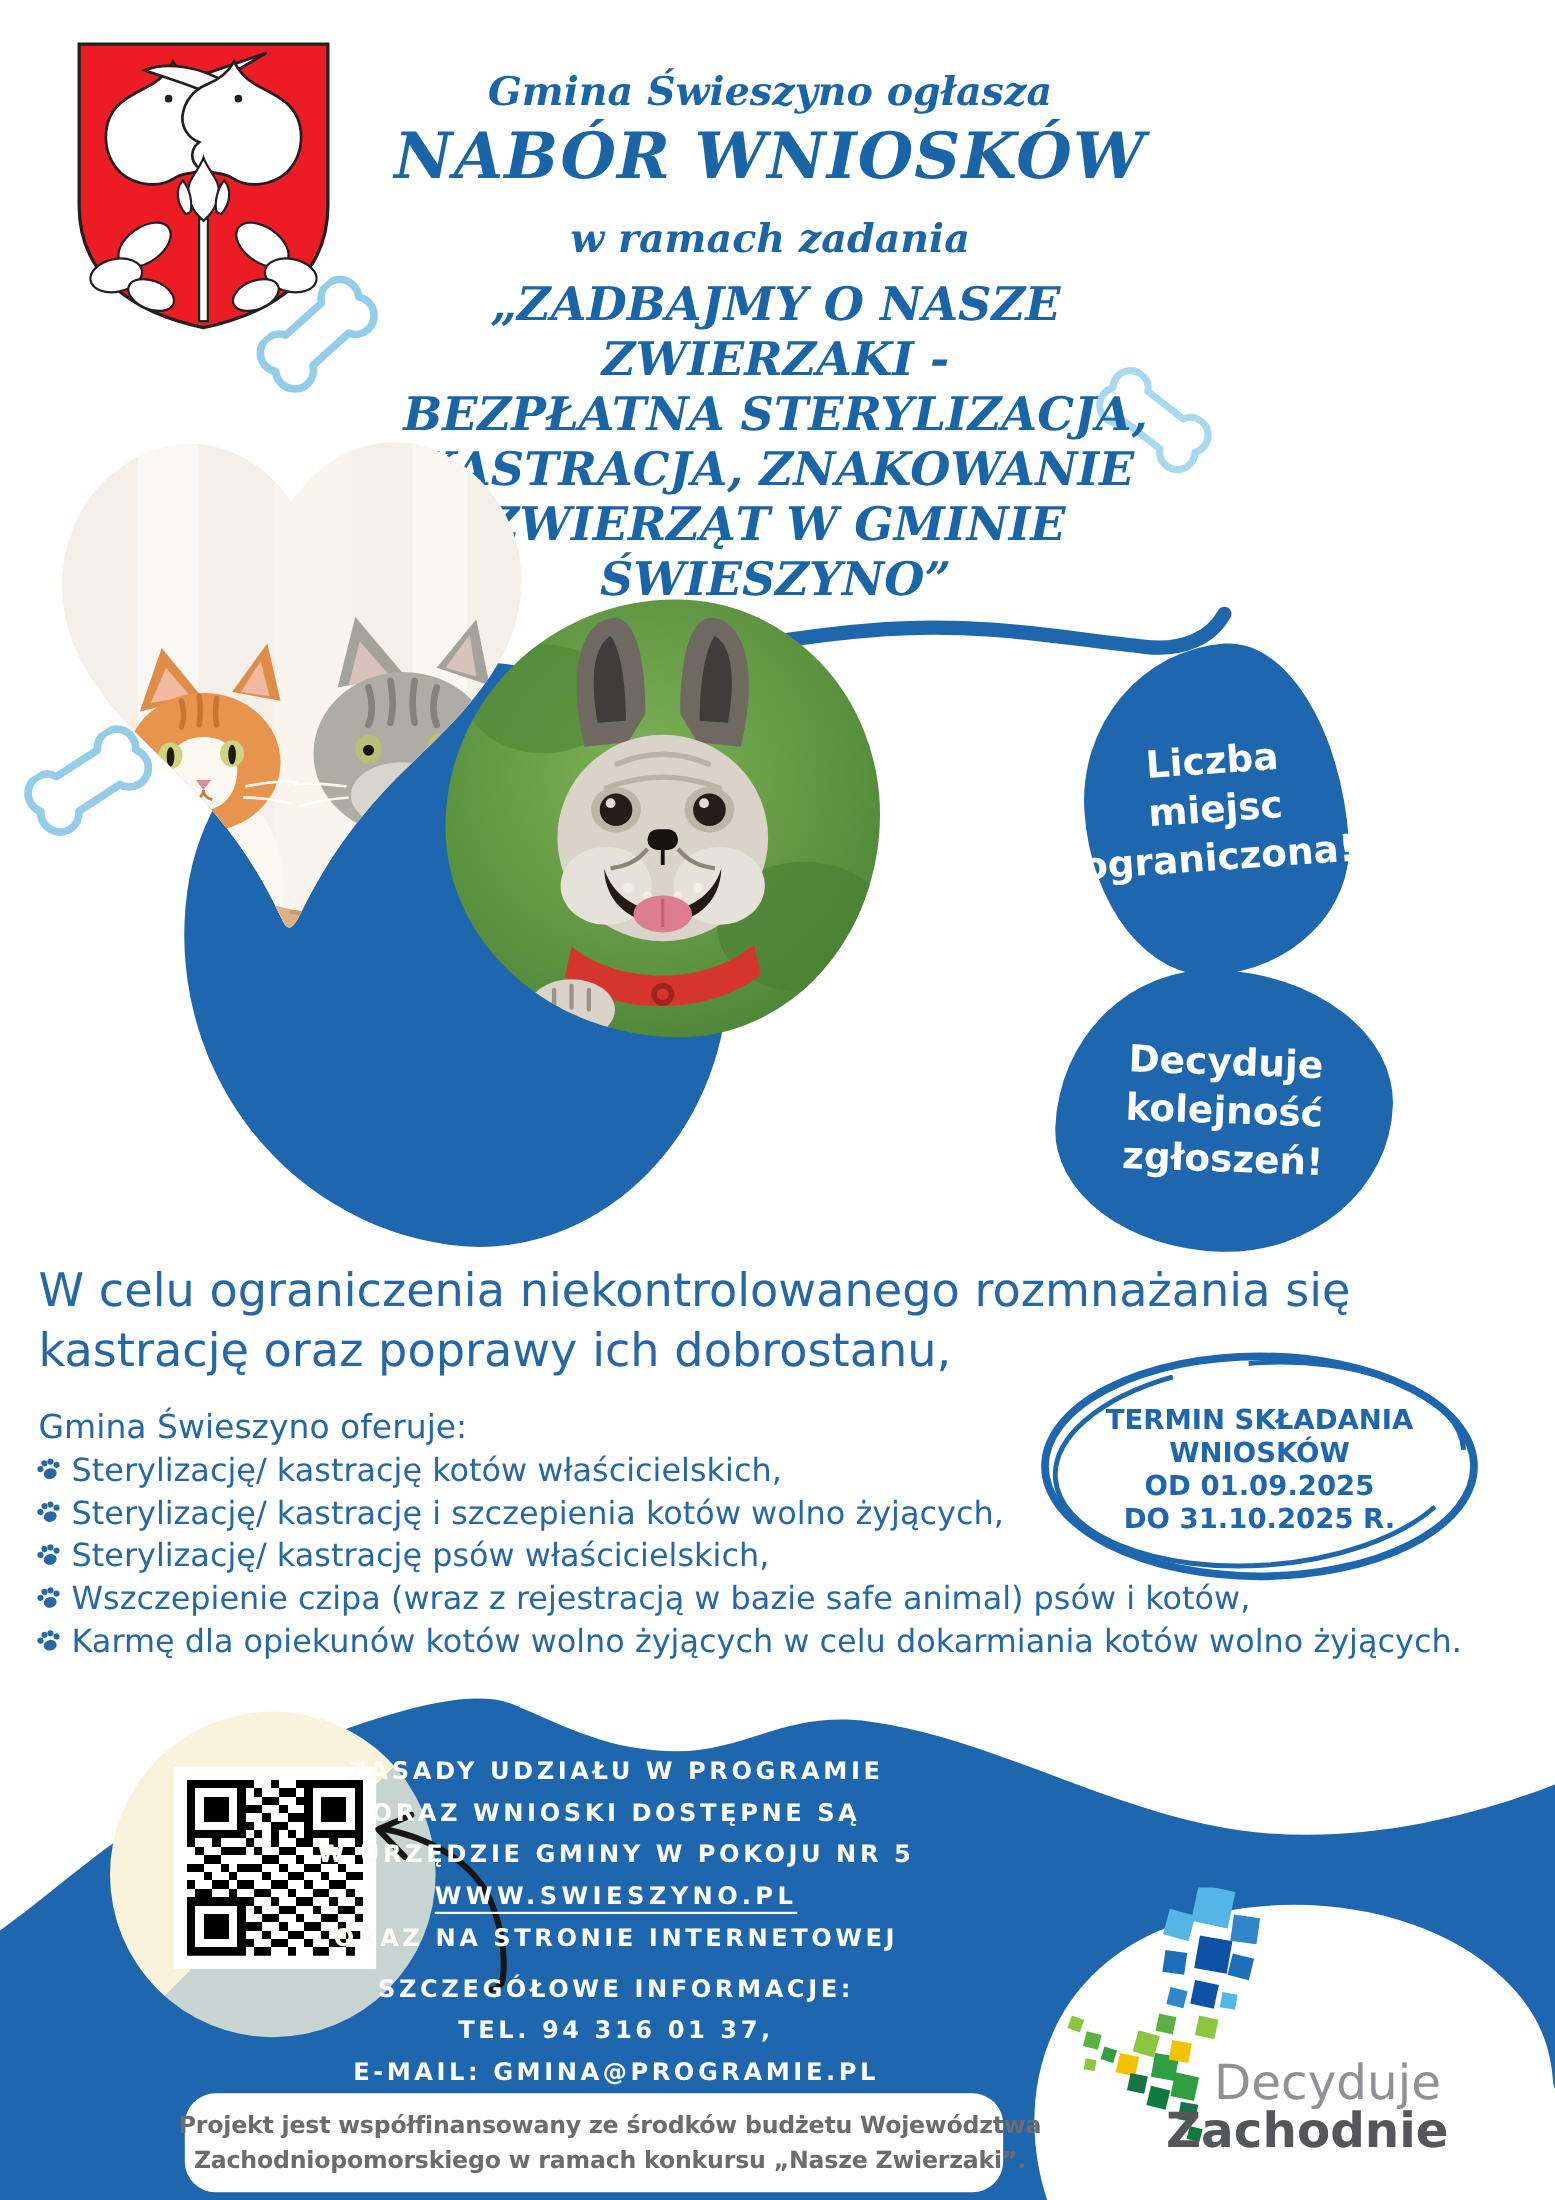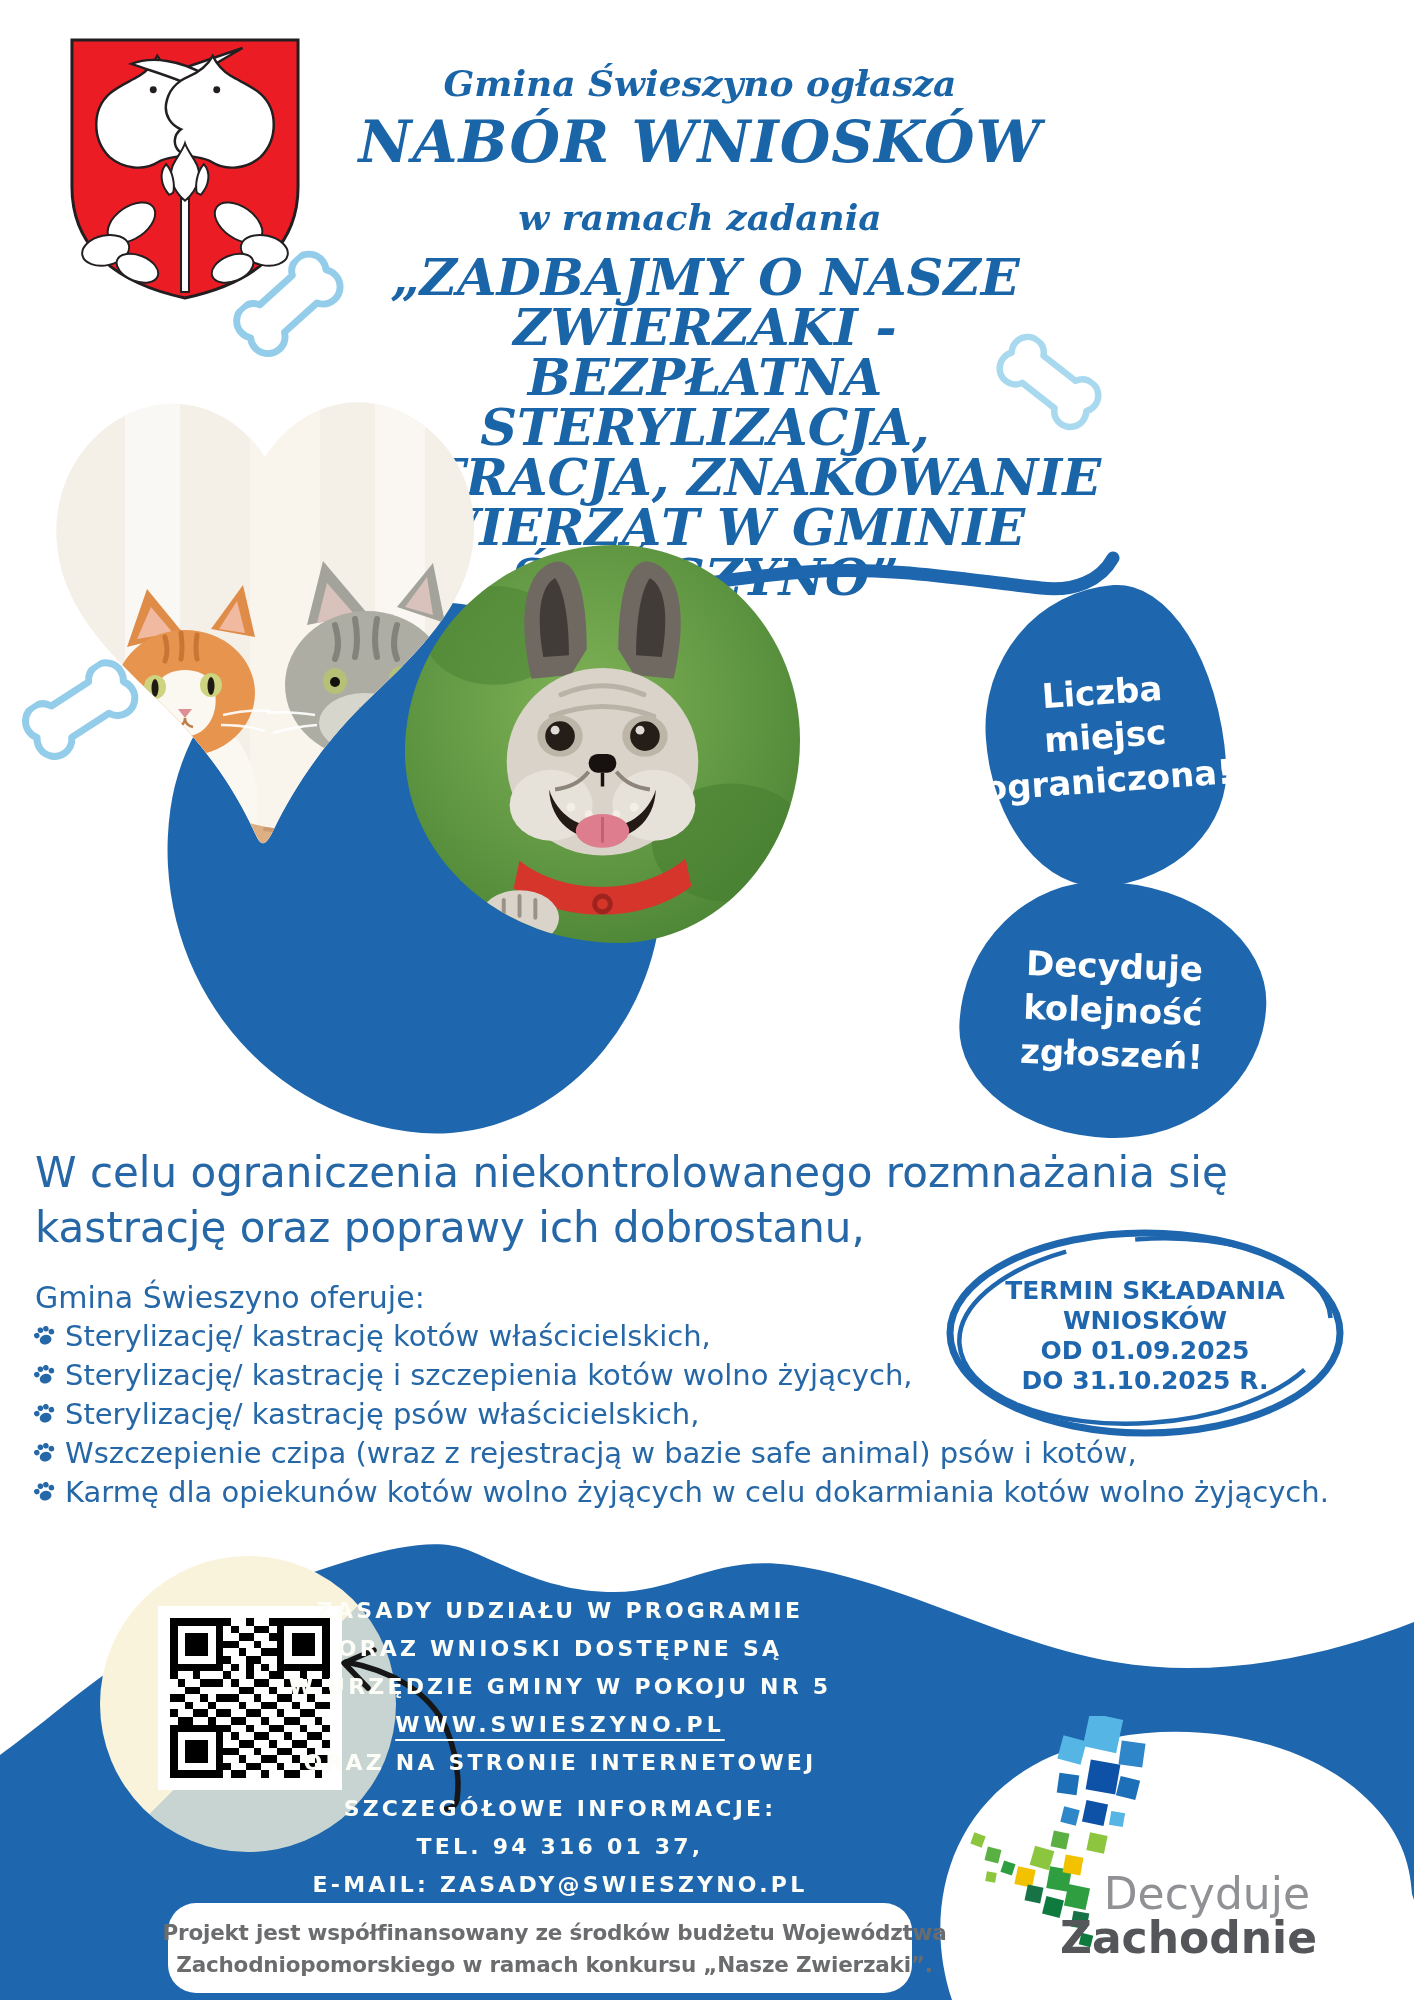--- a/index.html
+++ b/index.html
@@ -4,21 +4,21 @@
 <style>
   html,body{margin:0;padding:0;background:#e8e8e8;}
   #poster{position:relative;width:1414px;height:2000px;margin:0 auto;background:#ffffff;
           overflow:hidden;font-family:"DejaVu Sans",sans-serif;}
   .abs{position:absolute;}
   
   .display{font-family:"DejaVu Serif",serif;font-style:italic;font-weight:bold;color:#1a64a8;}
   #announcer{left:340px;top:62px;width:720px;text-align:center;font-size:36px;}
   #main-title{left:300px;top:108px;width:800px;text-align:center;font-size:58px;letter-spacing:1px;}
   #subtitle{left:340px;top:196px;width:720px;text-align:center;font-size:36px;}
-  #quote{left:300px;top:252px;width:810px;text-align:center;font-size:51px;line-height:50px;}
+  #quote{left:300px;top:252px;width:810px;text-align:center;font-size:42px;line-height:50px;}
   
   .badge{background:#1e66ad;color:#ffffff;font-weight:bold;display:flex;flex-direction:column;
          align-items:center;justify-content:center;text-align:center;font-size:34px;line-height:44px;}
   #badge-limited{left:986px;top:586px;width:238px;height:300px;transform:rotate(-4deg);
        border-radius:58% 42% 55% 45% / 48% 62% 38% 52%;}
   #badge-order{left:960px;top:882px;width:306px;height:256px;transform:rotate(2deg);
        border-radius:46% 54% 50% 50% / 58% 46% 54% 42%;}
   
   .intro-line{color:#2668a7;font-size:42px;}
   #intro-1{left:35px;top:1148px;}
@@ -326,21 +326,21 @@
   <div class="abs" id="info-block">
     <div class="info-line">ZASADY UDZIAŁU W PROGRAMIE</div>
     <div class="info-line">ORAZ WNIOSKI DOSTĘPNE SĄ</div>
     <div class="info-line">W URZĘDZIE GMINY W POKOJU NR 5</div>
     <div class="info-line"><a id="website-link" href="#">WWW.SWIESZYNO.PL</a></div>
     <div class="info-line">ORAZ NA STRONIE INTERNETOWEJ</div>
   </div>
   <div class="abs" id="details-block">
     <div class="info-line">SZCZEGÓŁOWE INFORMACJE:</div>
     <div class="info-line">TEL. 94 316 01 37,</div>
-    <div class="info-line">E-MAIL: ZASADY@SWIESZYNO.PL</div>
+    <div class="info-line">E-MAIL: GMINA@PROGRAMIE.PL</div>
   </div>
 
   <div class="abs" id="footer-box">
     <div class="footer-line">Projekt jest współfinansowany ze środków budżetu Województwa</div>
     <div class="footer-line">Zachodniopomorskiego w ramach konkursu „Nasze Zwierzaki”.</div>
   </div>
 
   <svg class="abs" style="left:968px;top:1716px;" width="190" height="250" viewBox="0 0 190 250" id="mosaic">
       <rect x="118" y="0" width="34" height="34" fill="#55b6e5" transform="rotate(12 135 17)"></rect>
       <rect x="152" y="26" width="24" height="24" fill="#2f86c8" transform="rotate(8 164 38)"></rect>

